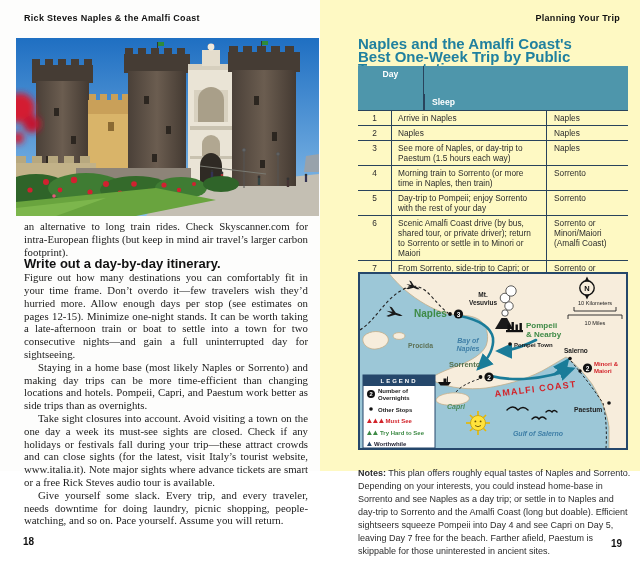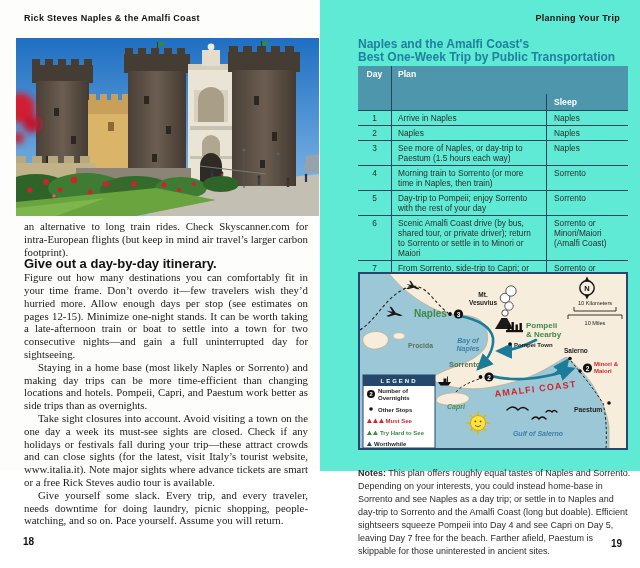--- a/index.html
+++ b/index.html
@@ -1,20 +1,20 @@
 <!DOCTYPE html>
 <html><head>
 <meta charset="utf-8">
 <style>
   html,body{margin:0;padding:0;background:#888;}
   .spread{position:relative;width:640px;height:568px;background:#fff;overflow:hidden;
           font-family:"Liberation Sans",sans-serif;}
   .page{position:absolute;top:0;height:471px;width:320px;}
   .page-left{left:0;background:#fdfdfc;}
-  .page-right{left:320px;background:#5eead4;}
+  .page-right{left:320px;background:#fef9c3;}
 
   .running-head{position:absolute;top:13px;font-size:9px;font-weight:bold;color:#111;
                 letter-spacing:.3px;}
   .rh-left{left:24px;}
   .rh-right{right:20px;}
 
   .page-num{position:absolute;font-size:10px;font-weight:bold;color:#111;}
   .pn-left{left:23px;top:536px;}
   .pn-right{right:18px;top:538px;}
 
@@ -22,26 +22,26 @@
   .photo{position:absolute;left:16px;top:38px;width:303px;height:178px;overflow:hidden;}
   .body-text{position:absolute;left:24px;top:220px;width:284px;
              font-family:"Liberation Serif",serif;font-size:10.8px;line-height:12.8px;
              color:#1a1a1a;text-align:justify;}
   .body-text p{margin:0;}
   .body-text p.ind{text-indent:14px;}
   .body-heading{font-family:"Liberation Sans",sans-serif;font-size:13px;font-weight:bold;
                 color:#111;margin:9px 0 3px 0;text-align:left;}
 
   
-  .table-title{position:absolute;left:38px;top:38px;width:270px;font-size:12px;
+  .table-title{position:absolute;left:38px;top:38px;width:270px;font-size:15px;
                font-weight:bold;color:#20809f;line-height:12.5px;}
   .trip-table{position:absolute;left:38px;top:66px;width:270px;font-size:8.3px;
               line-height:10px;color:#2d2d2d;}
   .t-head{display:flex;background:#4e96ab;color:#fff;font-weight:bold;font-size:8.6px;}
-  .t-head > div{padding:3px 0;}
+  .t-head > div{padding:3px 16px;}
   .t-row{display:flex;border-top:1px solid #29435c;}
   .c-day{width:33px;text-align:center;border-right:1px solid #29435c;padding:2px 0;}
   .c-plan{flex:1;padding:2px 6px;}
   .c-sleep{width:74px;padding:2px 0 2px 7px;border-left:1px solid #29435c;}
   .t-head .c-plan{padding:3px 6px;}
   .t-head .c-sleep{padding:3px 0 3px 7px;margin-top:28px;}
 
   .map-box{position:absolute;left:38px;top:272px;width:270px;height:178px;}
 
   .notes{position:absolute;left:38px;top:458px;width:273px;font-size:9px;
@@ -231,42 +231,41 @@
         <g filter="url(#blur9)">
           <circle cx="4" cy="70" r="15" fill="#d41f33"></circle>
           <circle cx="16" cy="86" r="9" fill="#c21830"></circle>
           <circle cx="2" cy="100" r="6" fill="#d41f33"></circle>
         </g>
       </svg>
     </div>
 
     <div class="body-text">
       <p>an alternative to long train rides. Check Skyscanner.com for intra-European flights (but keep in mind air travel’s larger carbon footprint).</p>
-      <p class="body-heading">Give out a day-by-day itinerary.</p>
+      <p class="body-heading">Write out a day-by-day itinerary.</p>
       <p>Figure out how many destinations you can comfortably fit in your time frame. Don’t overdo it—few travelers wish they’d hurried more. Allow enough days per stop (see estimates on pages 12-15). Minimize one-night stands. It can be worth taking a late-afternoon train or boat to settle into a town for two consecutive nights—and gain a full uninterrupted day for sightseeing.</p>
       <p class="ind">Staying in a home base (most likely Naples or Sorrento) and making day trips can be more time-efficient than changing locations and hotels. Pompeii, Capri, and Paestum work better as side trips than as overnights.</p>
       <p class="ind">Take sight closures into account. Avoid visiting a town on the one day a week its must-see sights are closed. Check if any holidays or festivals fall during your trip—these attract crowds and can close sights (for the latest, visit Italy’s tourist website, www.italia.it). Note major sights where advance tickets are smart or a free Rick Steves audio tour is available.</p>
       <p class="ind">Give yourself some slack. Every trip, and every traveler, needs downtime for doing laundry, picnic shopping, people-watching, and so on. Pace yourself. Assume you will return.</p>
     </div>
 
     <div class="page-num pn-left">18</div>
   </div>
 
   <div class="page page-right">
     <div class="running-head rh-right">Planning Your Trip</div>
 
     <div class="table-title">
       <div>Naples and the Amalfi Coast's</div>
       <div>Best One-Week Trip by Public Transportation</div>
     </div>
 
     <div class="trip-table">
       <div class="t-head">
         <div class="c-day">Day</div>
-        <div class="c-plan">Plan</div>
         <div class="c-sleep">Sleep</div>
       </div>
       <div class="t-row">
         <div class="c-day">1</div>
         <div class="c-plan">Arrive in Naples</div>
         <div class="c-sleep">Naples</div>
       </div>
       <div class="t-row">
         <div class="c-day">2</div>
         <div class="c-plan">Naples</div>

